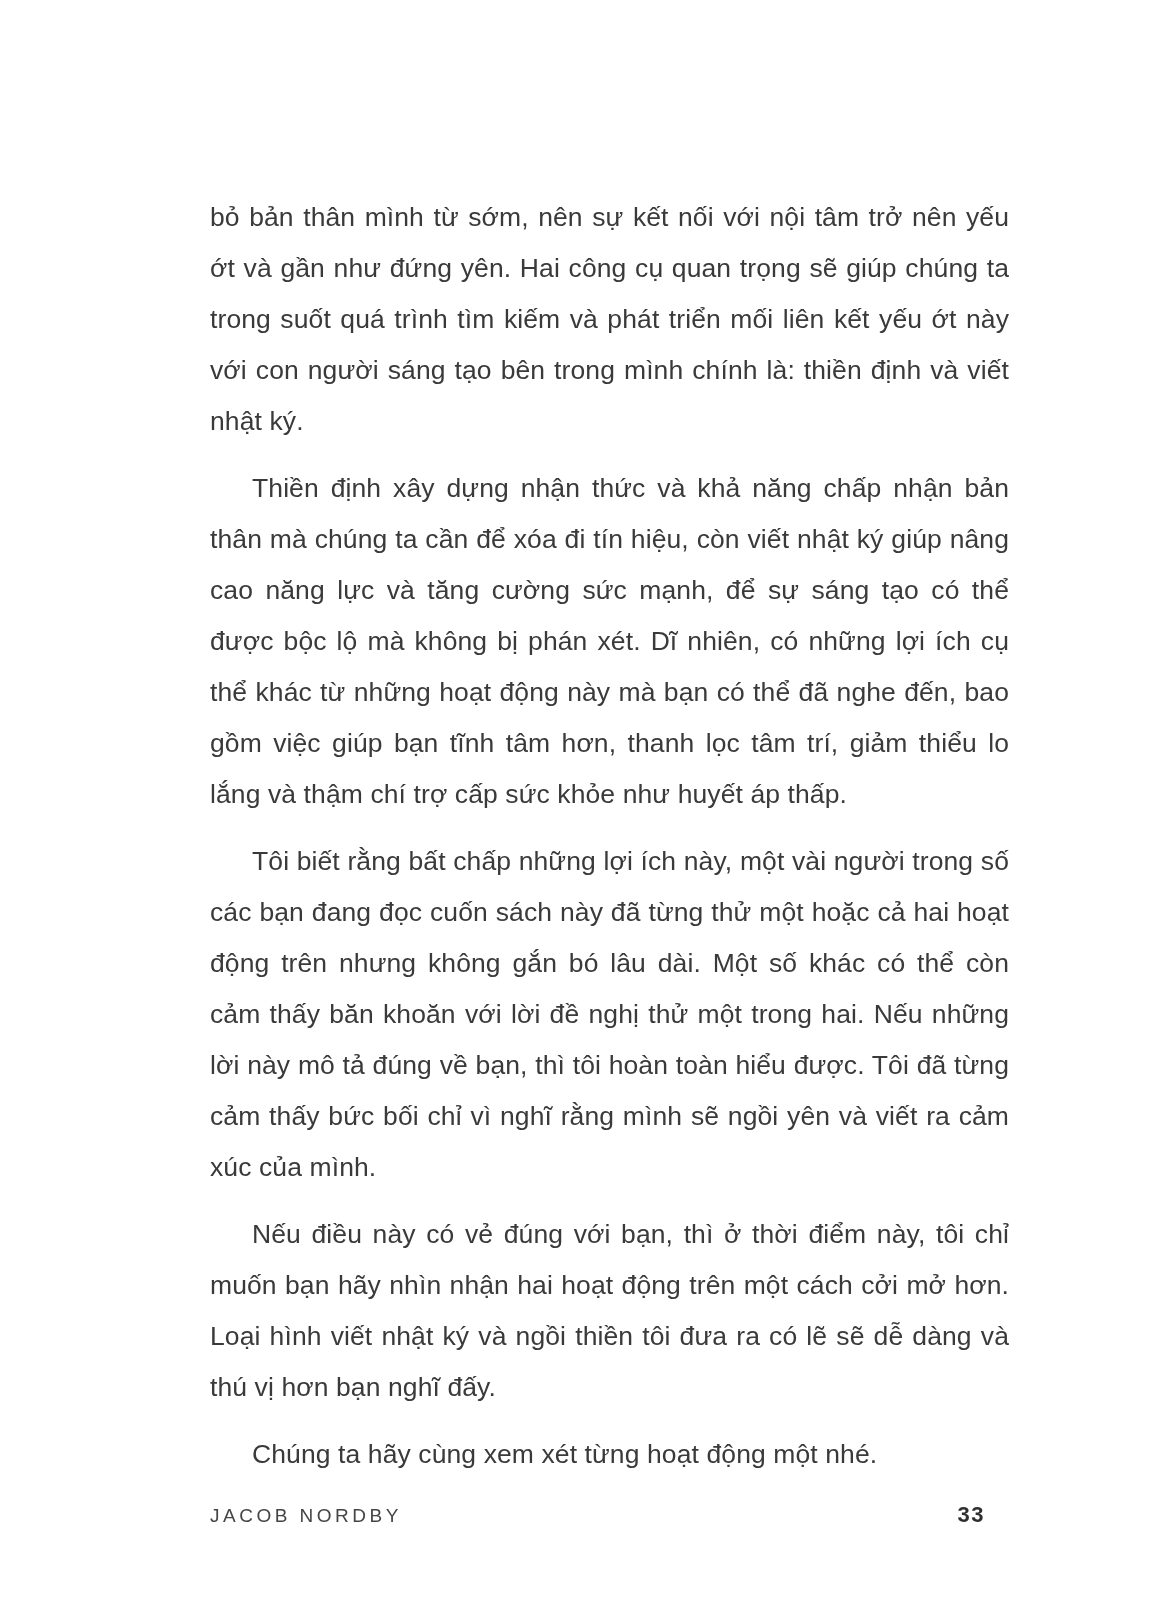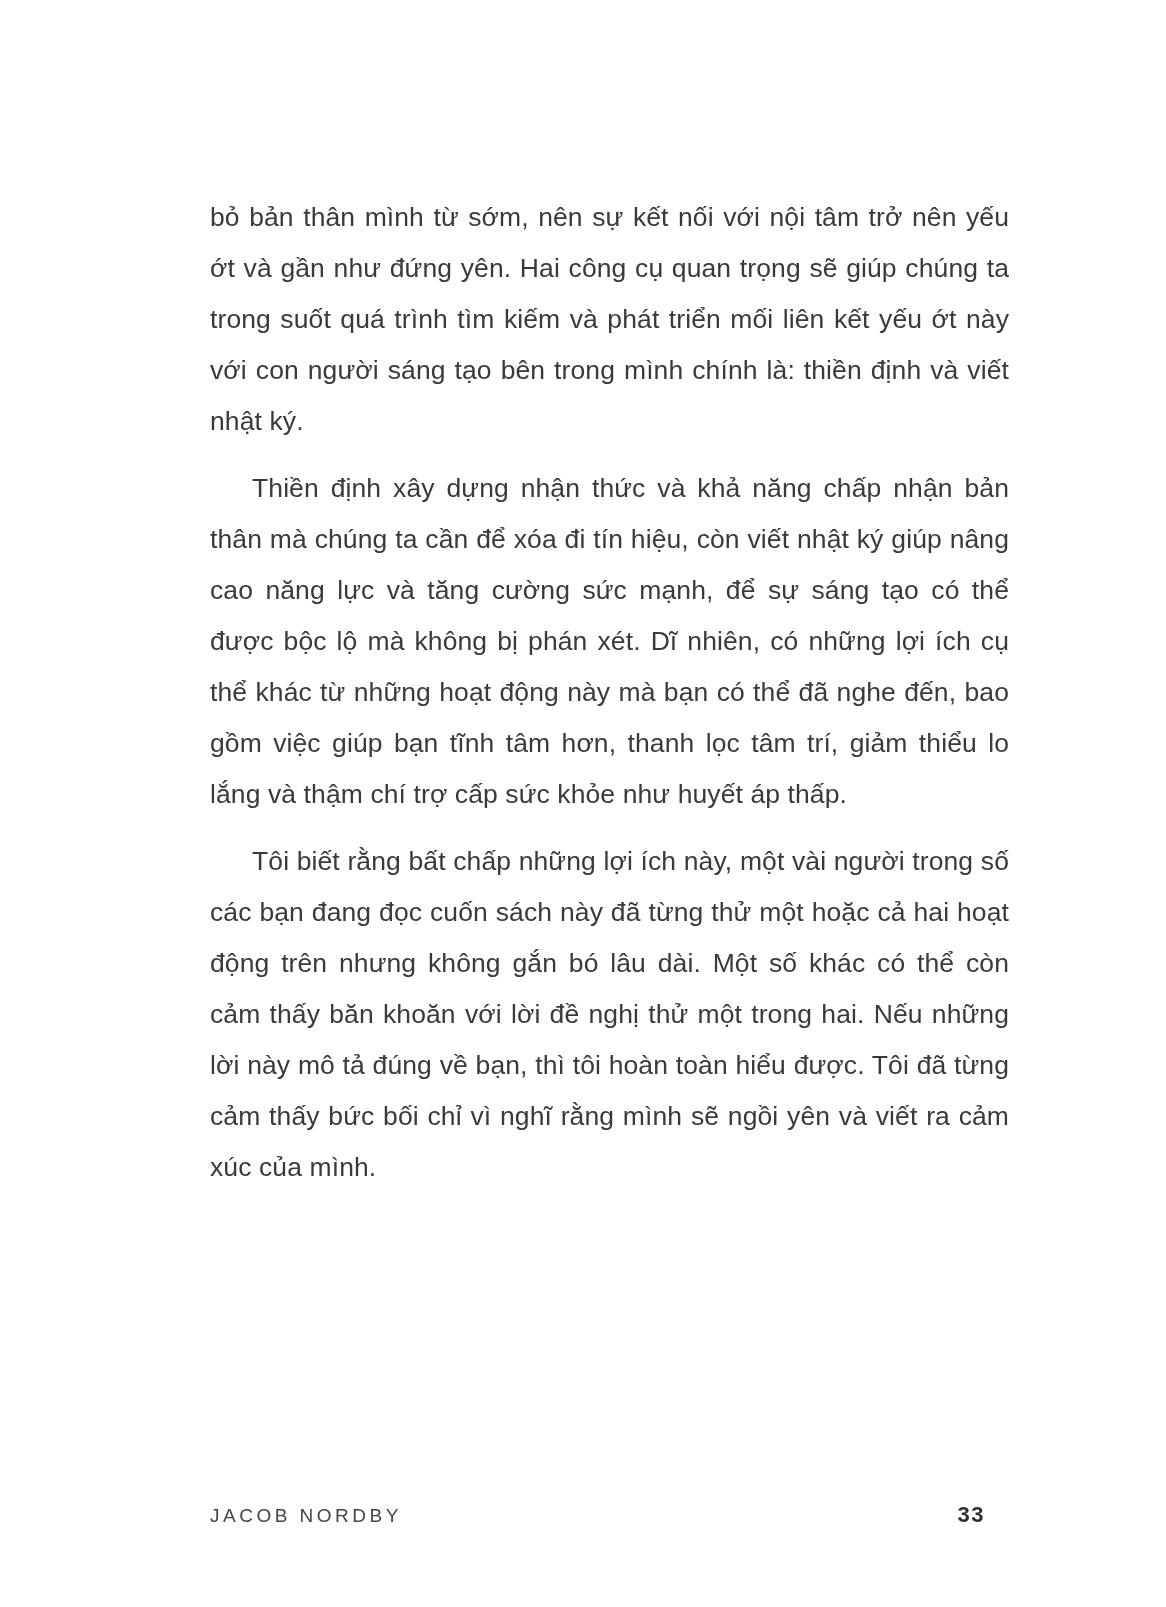--- a/index.html
+++ b/index.html
@@ -62,20 +62,22 @@
 </style>
 </head>
 <body>
 
 <div class="page">
 
   <main class="text-block">
     <p class="para">bỏ bản thân mình từ sớm, nên sự kết nối với nội tâm trở nên yếu ớt và gần như đứng yên. Hai công cụ quan trọng sẽ giúp chúng ta trong suốt quá trình tìm kiếm và phát triển mối liên kết yếu ớt này với con người sáng tạo bên trong mình chính là: thiền định và viết nhật ký.</p>
     <p class="para indent">Thiền định xây dựng nhận thức và khả năng chấp nhận bản thân mà chúng ta cần để xóa đi tín hiệu, còn viết nhật ký giúp nâng cao năng lực và tăng cường sức mạnh, để sự sáng tạo có thể được bộc lộ mà không bị phán xét. Dĩ nhiên, có những lợi ích cụ thể khác từ những hoạt động này mà bạn có thể đã nghe đến, bao gồm việc giúp bạn tĩnh tâm hơn, thanh lọc tâm trí, giảm thiểu lo lắng và thậm chí trợ cấp sức khỏe như huyết áp thấp.</p>
     <p class="para indent">Tôi biết rằng bất chấp những lợi ích này, một vài người trong số các bạn đang đọc cuốn sách này đã từng thử một hoặc cả hai hoạt động trên nhưng không gắn bó lâu dài. Một số khác có thể còn cảm thấy băn khoăn với lời đề nghị thử một trong hai. Nếu những lời này mô tả đúng về bạn, thì tôi hoàn toàn hiểu được. Tôi đã từng cảm thấy bức bối chỉ vì nghĩ rằng mình sẽ ngồi yên và viết ra cảm xúc của mình.</p>
+    <p class="para indent">Nếu điều này có vẻ đúng với bạn, thì ở thời điểm này, tôi chỉ muốn bạn hãy nhìn nhận hai hoạt động trên một cách cởi mở hơn. Loại hình viết nhật ký và ngồi thiền tôi đưa ra có lẽ sẽ dễ dàng và thú vị hơn bạn nghĩ đấy.</p>
+    <p class="para indent">Chúng ta hãy cùng xem xét từng hoạt động một nhé.</p>
   </main>
 
   <footer class="page-footer">
     <span class="footer-author">JACOB NORDBY</span>
     <span class="page-number">33</span>
   </footer>
 
 </div>
 
 </body></html>

